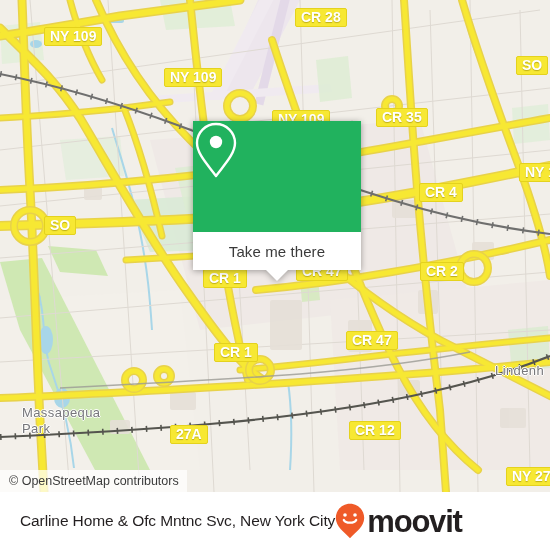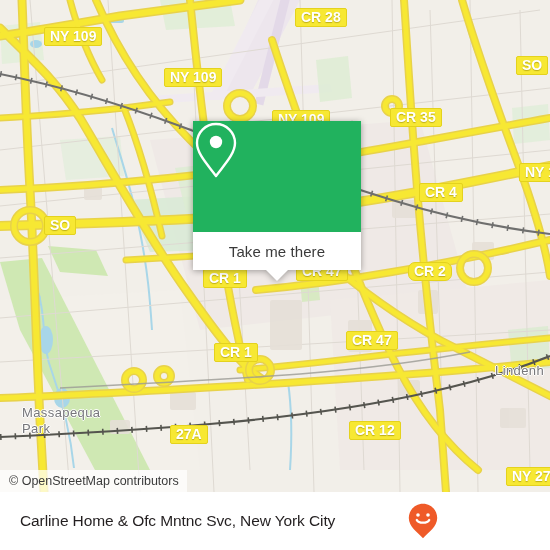--- a/index.html
+++ b/index.html
@@ -329,27 +329,27 @@
 
     <div class="place-label" style="left:22px; top:405px; width:105px; line-height:16px;">Massapequa
 Park</div>
     <div class="place-label" style="left:495px; top:363px; width:58px; text-align:left;">Lindenh</div>
 
     <div class="shield" style="left:44px; top:27px;">NY 109</div>
     <div class="shield" style="left:295px; top:8px;">CR 28</div>
     <div class="shield" style="left:164px; top:68px;">NY 109</div>
     <div class="shield" style="left:516px; top:56px;">SO</div>
     <div class="shield" style="left:272px; top:110px;">NY 109</div>
-    <div class="shield" style="left:390px; top:108px;">CR 35</div>
+    <div class="shield" style="left:376px; top:108px;">CR 35</div>
     <div class="shield" style="left:519px; top:163px;">NY 109</div>
     <div class="shield" style="left:419px; top:183px;">CR 4</div>
     <div class="shield" style="left:44px; top:216px;">SO</div>
     <div class="shield" style="left:203px; top:269px;">CR 1</div>
     <div class="shield" style="left:296px; top:262px;">CR 47</div>
-    <div class="shield" style="left:408px; top:262px;border-radius:7px;">CR 2</div>
+    <div class="shield" style="left:420px; top:262px;">CR 2</div>
     <div class="shield" style="left:346px; top:331px;">CR 47</div>
     <div class="shield" style="left:214px; top:343px;">CR 1</div>
     <div class="shield" style="left:170px; top:425px;">27A</div>
     <div class="shield" style="left:349px; top:421px;">CR 12</div>
     <div class="shield" style="left:506px; top:467px;">NY 27A</div>
 
     <div id="popup">
       <div id="popup-top">
         <svg width="46" height="58" viewBox="0 0 46 58">
           <path d="M23 3 C 12.5 3 4 11.5 4 22 C 4 33 15 44 23 55 C 31 44 42 33 42 22 C 42 11.5 33.5 3 23 3 Z" fill="none" stroke="#ffffff" stroke-width="2.4" stroke-linejoin="round"></path>
@@ -367,16 +367,17 @@
 
   <div id="footer">
     <span id="footer-title">Carline Home &amp; Ofc Mntnc Svc, New York City</span>
     <div id="brand">
       <svg id="brand-pin" width="30" height="36" viewBox="0 0 30 36">
         <path d="M15 0.8 C 7.1 0.8 0.8 7.1 0.8 15 C 0.8 23.6 9.6 29.5 15 35.2 C 20.4 29.5 29.2 23.6 29.2 15 C 29.2 7.1 22.9 0.8 15 0.8 Z" fill="#ef5a28"></path>
         <circle cx="10" cy="12" r="1.8" fill="#ffffff"></circle>
         <circle cx="20" cy="12" r="1.8" fill="#ffffff"></circle>
         <path d="M 8.8 17 C 10.6 20.6 19.4 20.6 21.2 17" fill="none" stroke="#ffffff" stroke-width="2.3" stroke-linecap="round"></path>
       </svg>
+      <span id="brand-word">moovit</span>
     </div>
   </div>
 
 </div>
 
 </body></html>

